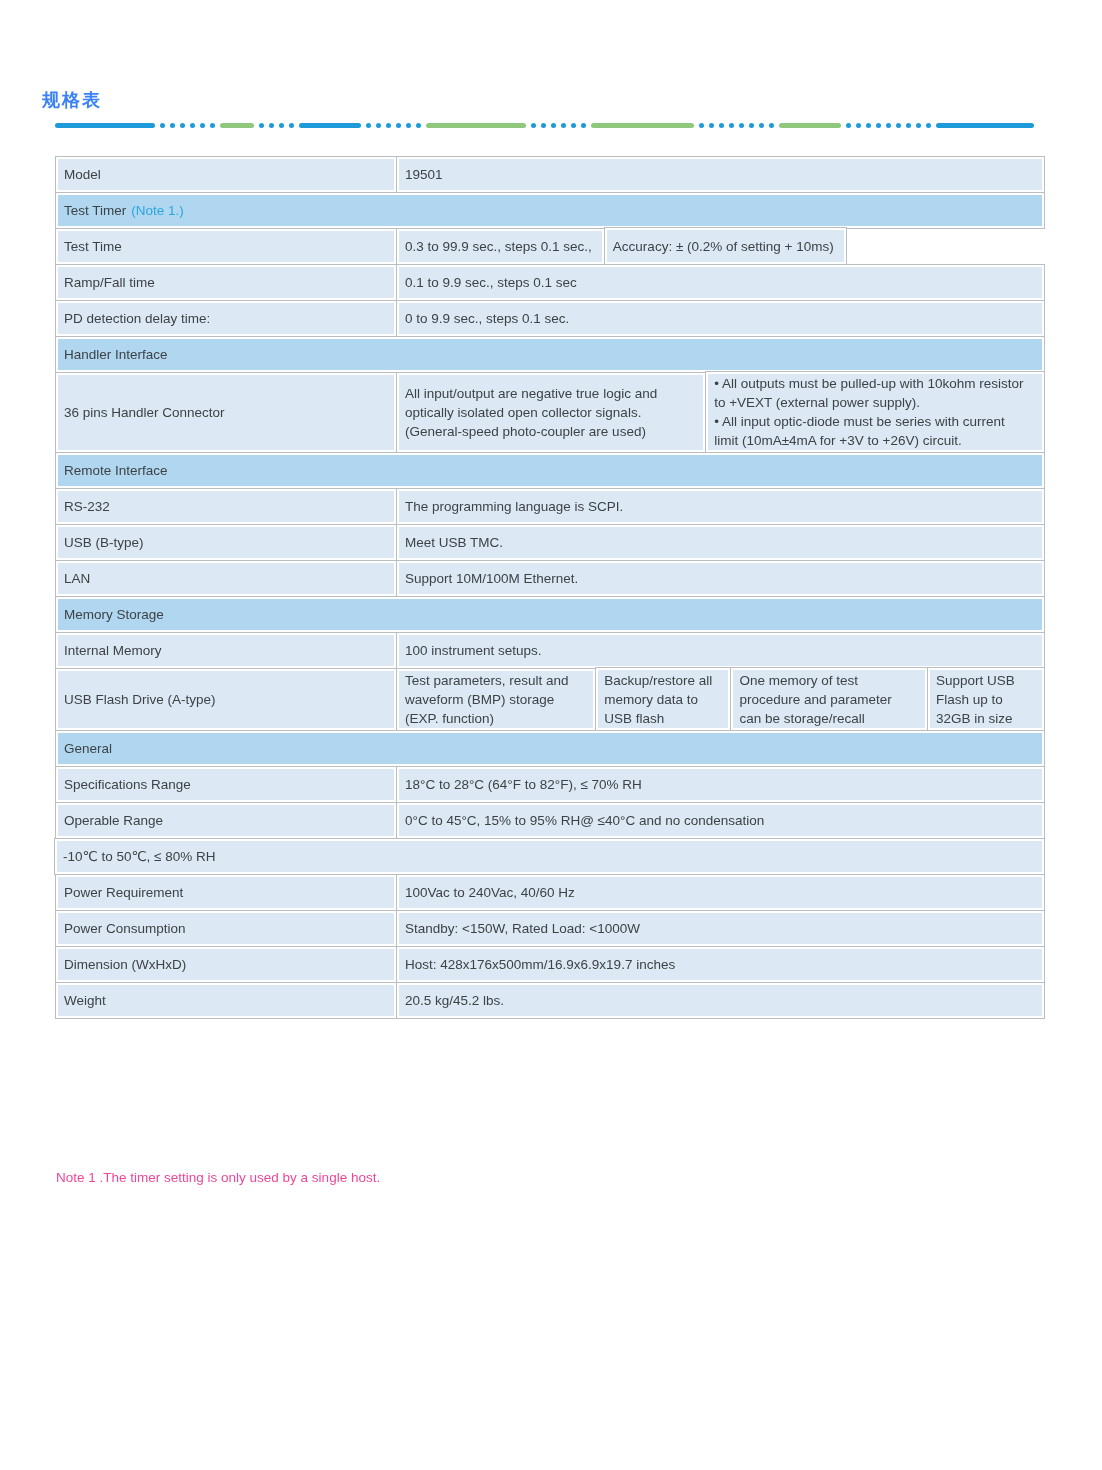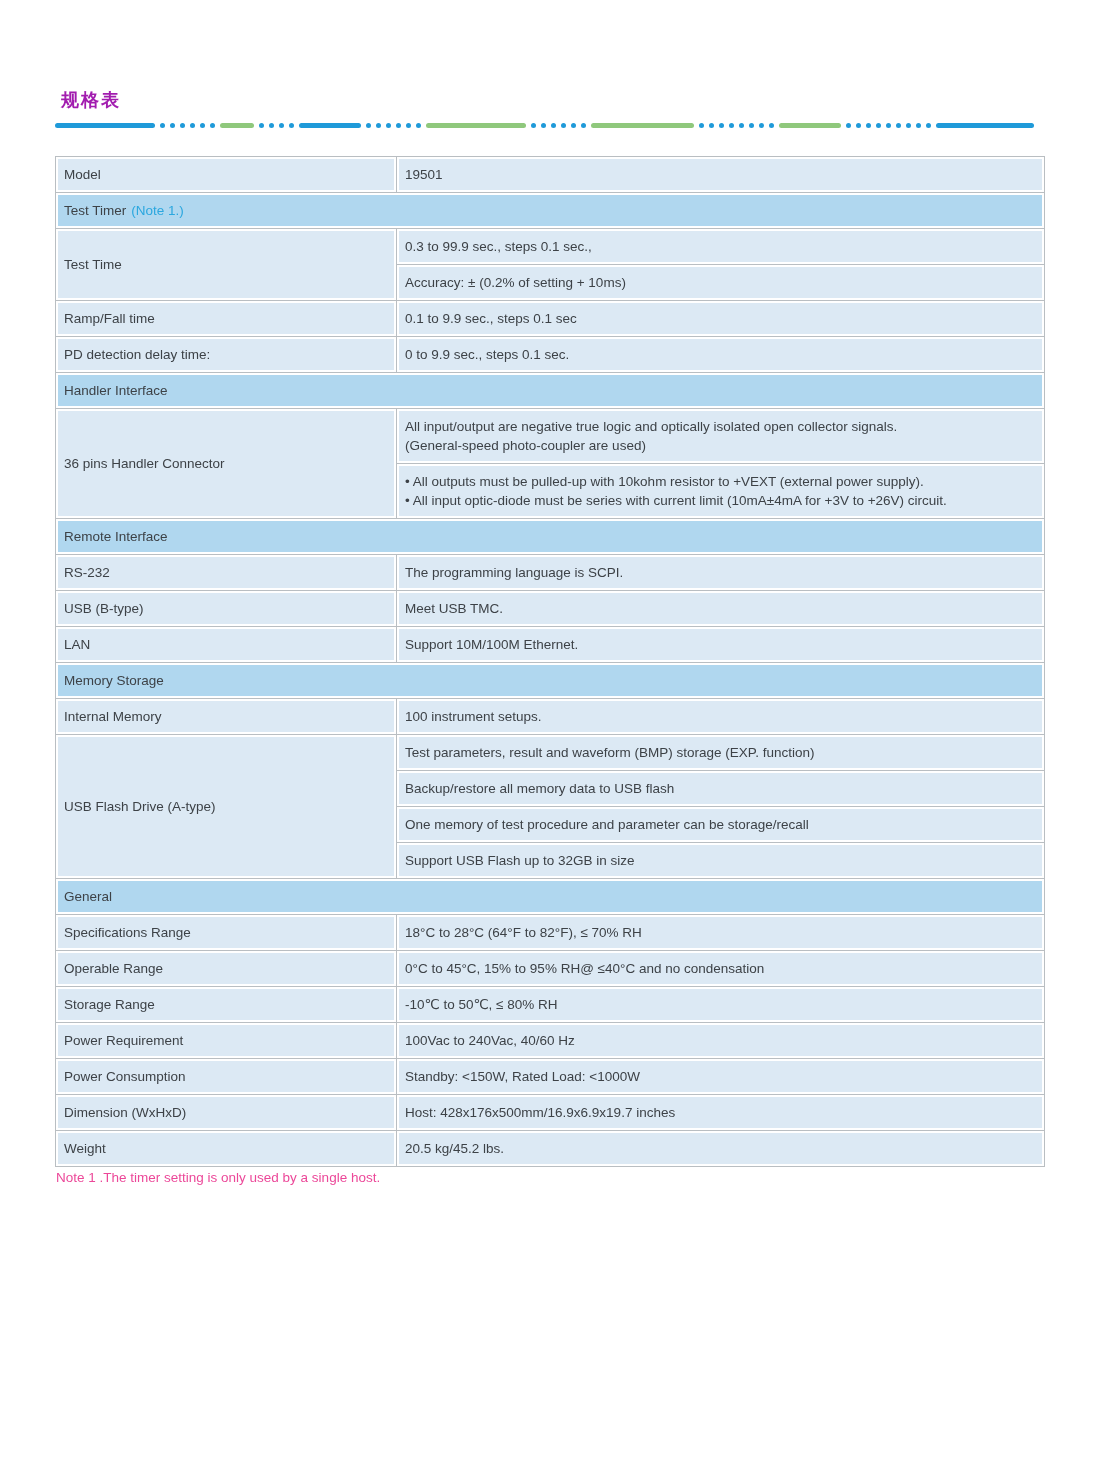--- a/index.html
+++ b/index.html
@@ -4,22 +4,22 @@
 <style>
   html, body { margin:0; padding:0; background:#ffffff; }
   body {
     width:1102px; height:1470px;
     font-family:"Liberation Sans","DejaVu Sans",sans-serif;
     color:#3d4247;
   }
   .page { position:relative; width:1102px; height:1470px; background:#ffffff; overflow:hidden; }
 
   .title {
-    position:absolute; left:61px; top:88px; margin:0;
-    font-size:18px; font-weight:bold; letter-spacing:2px; color:#a21caf;
+    position:absolute; left:42px; top:88px; margin:0;
+    font-size:18px; font-weight:bold; letter-spacing:2px; color:#3b82f6;
   }
 
   .divider {
     position:absolute; left:55px; top:122px; width:992px; height:6px;
     display:flex; align-items:center; gap:5px; overflow:hidden;
   }
   .dash { height:5px; border-radius:3px; flex:none; }
   .dot  { width:5px; height:5px; border-radius:50%; flex:none; }
   .c-blue  { background:#1f9ad9; }
   .c-green { background:#8fc87c; }
@@ -30,21 +30,21 @@
   .band + .band { margin-top:-1px; }
 
   .box {
     border:1px solid #b9bec2; background:#ffffff; padding:2px;
     box-sizing:border-box;
   }
   .label-box { width:342px; flex:none; }
   .value-box { flex:1; min-width:0; margin-left:-1px; }
   .section-box { width:100%; }
 
-  .gcol { flex:1; min-width:0; display:flex; flex-direction:column; }
+  .gcol { flex:1; min-width:0; display:flex; }
   .gcol .box { margin-left:-1px; }
   .gcol .box + .box { margin-top:-1px; }
 
   .cell {
     background:#dce9f4; height:100%; box-sizing:border-box;
     display:flex; align-items:center;
     padding:0 10px 0 6px; font-size:13.5px; line-height:19px;
   }
   .section-cell { background:#b0d7ef; }
   .h1 { min-height:31px; }
@@ -336,25 +336,20 @@
             <span>Operable Range</span>
           </div>
         </div>
         <div class="box value-box">
           <div class="cell h1">
             <span>0°C to 45°C, 15% to 95% RH@ ≤40°C and no condensation</span>
           </div>
         </div>
       </div>
       <div class="band">
-        <div class="box label-box">
-          <div class="cell h1">
-            <span>Storage Range</span>
-          </div>
-        </div>
         <div class="box value-box">
           <div class="cell h1">
             <span>-10℃ to 50℃, ≤ 80% RH</span>
           </div>
         </div>
       </div>
       <div class="band">
         <div class="box label-box">
           <div class="cell h1">
             <span>Power Requirement</span>

